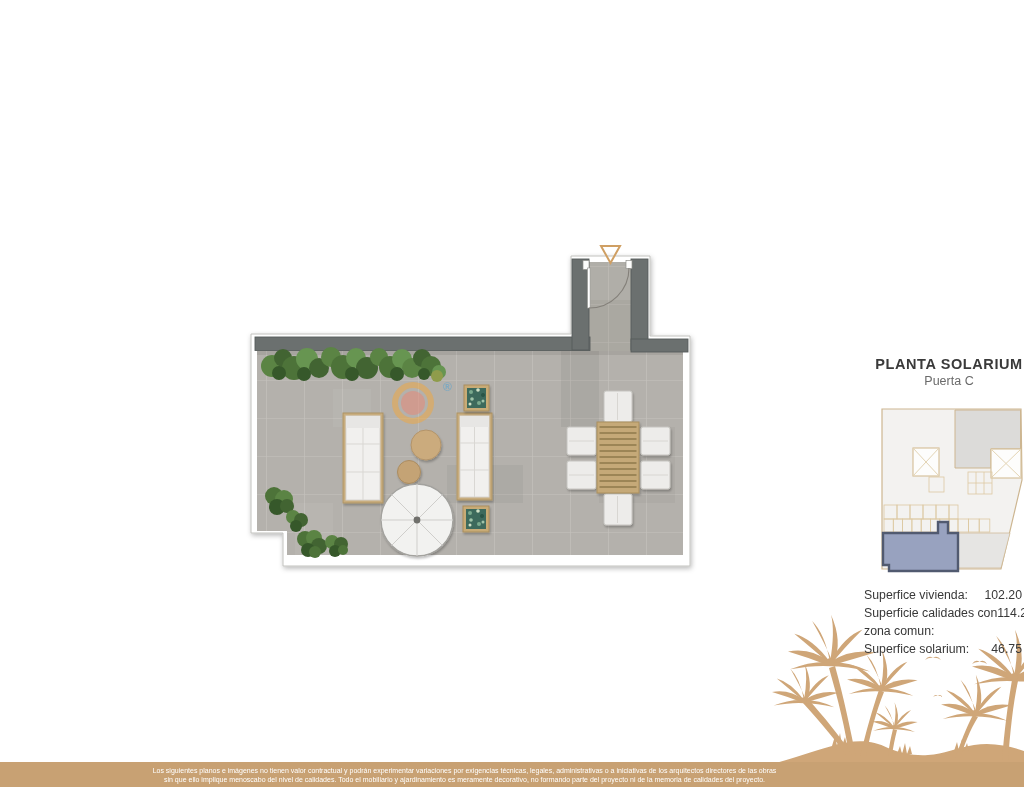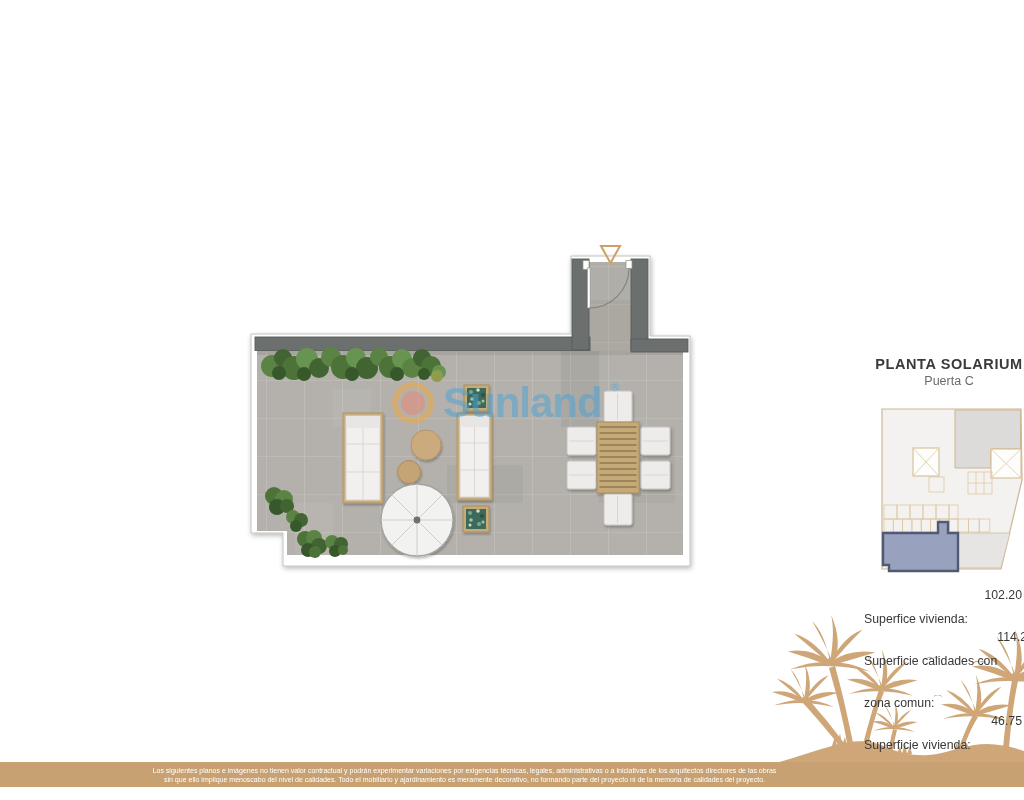--- a/index.html
+++ b/index.html
@@ -7,21 +7,21 @@
   .stage{position:relative;width:1024px;height:800px;background:#fff;}
   svg.canvas{position:absolute;inset:0;}
 
   
   .plan-header{position:absolute;left:868px;top:356px;width:162px;text-align:center;}
   .plan-header .h1{font-size:14.5px;font-weight:bold;color:#3a3a3a;letter-spacing:.6px;line-height:17px;}
   .plan-header .h2{font-size:12.5px;color:#6a6a6a;line-height:16px;}
 
   .areas{position:absolute;left:864px;top:586px;width:158px;font-size:12.3px;color:#383838;line-height:18px;}
   .area-row{display:flex;justify-content:space-between;}
-  .area-row .lbl{white-space:nowrap;margin-top:24px;}
+  .area-row .lbl{white-space:nowrap;}
   .area-row .val{text-align:left;}
 
   
   .watermark{position:absolute;left:392px;top:378px;height:50px;display:flex;align-items:center;gap:9px;pointer-events:none;}
   .wm-ring{box-sizing:border-box;width:42px;height:42px;border-radius:50%;border:6px solid rgba(242,167,60,.50);
     display:flex;align-items:center;justify-content:center;}
   .wm-core{width:24px;height:24px;border-radius:50%;background:rgba(229,137,121,.55);}
   .wm-text{font-size:42px;font-weight:bold;color:rgba(74,162,212,.52);letter-spacing:-1px;line-height:42px;}
   .wm-reg{font-size:12px;font-weight:bold;color:rgba(74,162,212,.52);align-self:flex-start;margin-top:2px;}
 
@@ -279,21 +279,20 @@
       <use href="#bird" transform="translate(972,664) scale(0.95)"></use>
       <use href="#bird" transform="translate(933,697) scale(0.6)"></use>
     </g>
   </g>
 </svg>
 
   <div class="watermark">
     <span class="wm-ring">
         <span class="wm-core"></span>
       </span>
-    <span class="wm-text">Sunland</span>
     <span class="wm-reg">®</span>
   </div>
 
   <div class="plan-header">
     <div class="h1">PLANTA SOLARIUM</div>
     <div class="h2">Puerta C</div>
   </div>
 
   <div class="areas">
     <div class="area-row">
@@ -302,21 +301,21 @@
     </div>
     <div class="area-row">
       <span class="lbl">Superficie calidades con</span>
       <span class="val">114.21</span>
     </div>
     <div class="area-row">
       <span class="lbl">zona comun:</span>
       <span class="val"></span>
     </div>
     <div class="area-row">
-      <span class="lbl">Superficie vivienda:</span>
+      <span class="lbl">Superfice solarium:</span>
       <span class="val">46.75</span>
     </div>
   </div>
 
   <div class="disclaimer">
     <div>Los siguientes planos e imágenes no tienen valor contractual y podrán experimentar variaciones por exigencias técnicas, legales, administrativas o a iniciativas de los arquitectos directores de las obras</div>
     <div>sin que ello implique menoscabo del nivel de calidades. Todo el mobiliario y ajardinamiento es meramente decorativo, no formando parte del proyecto ni de la memoria de calidades del proyecto.</div>
   </div>
 
 </div>

